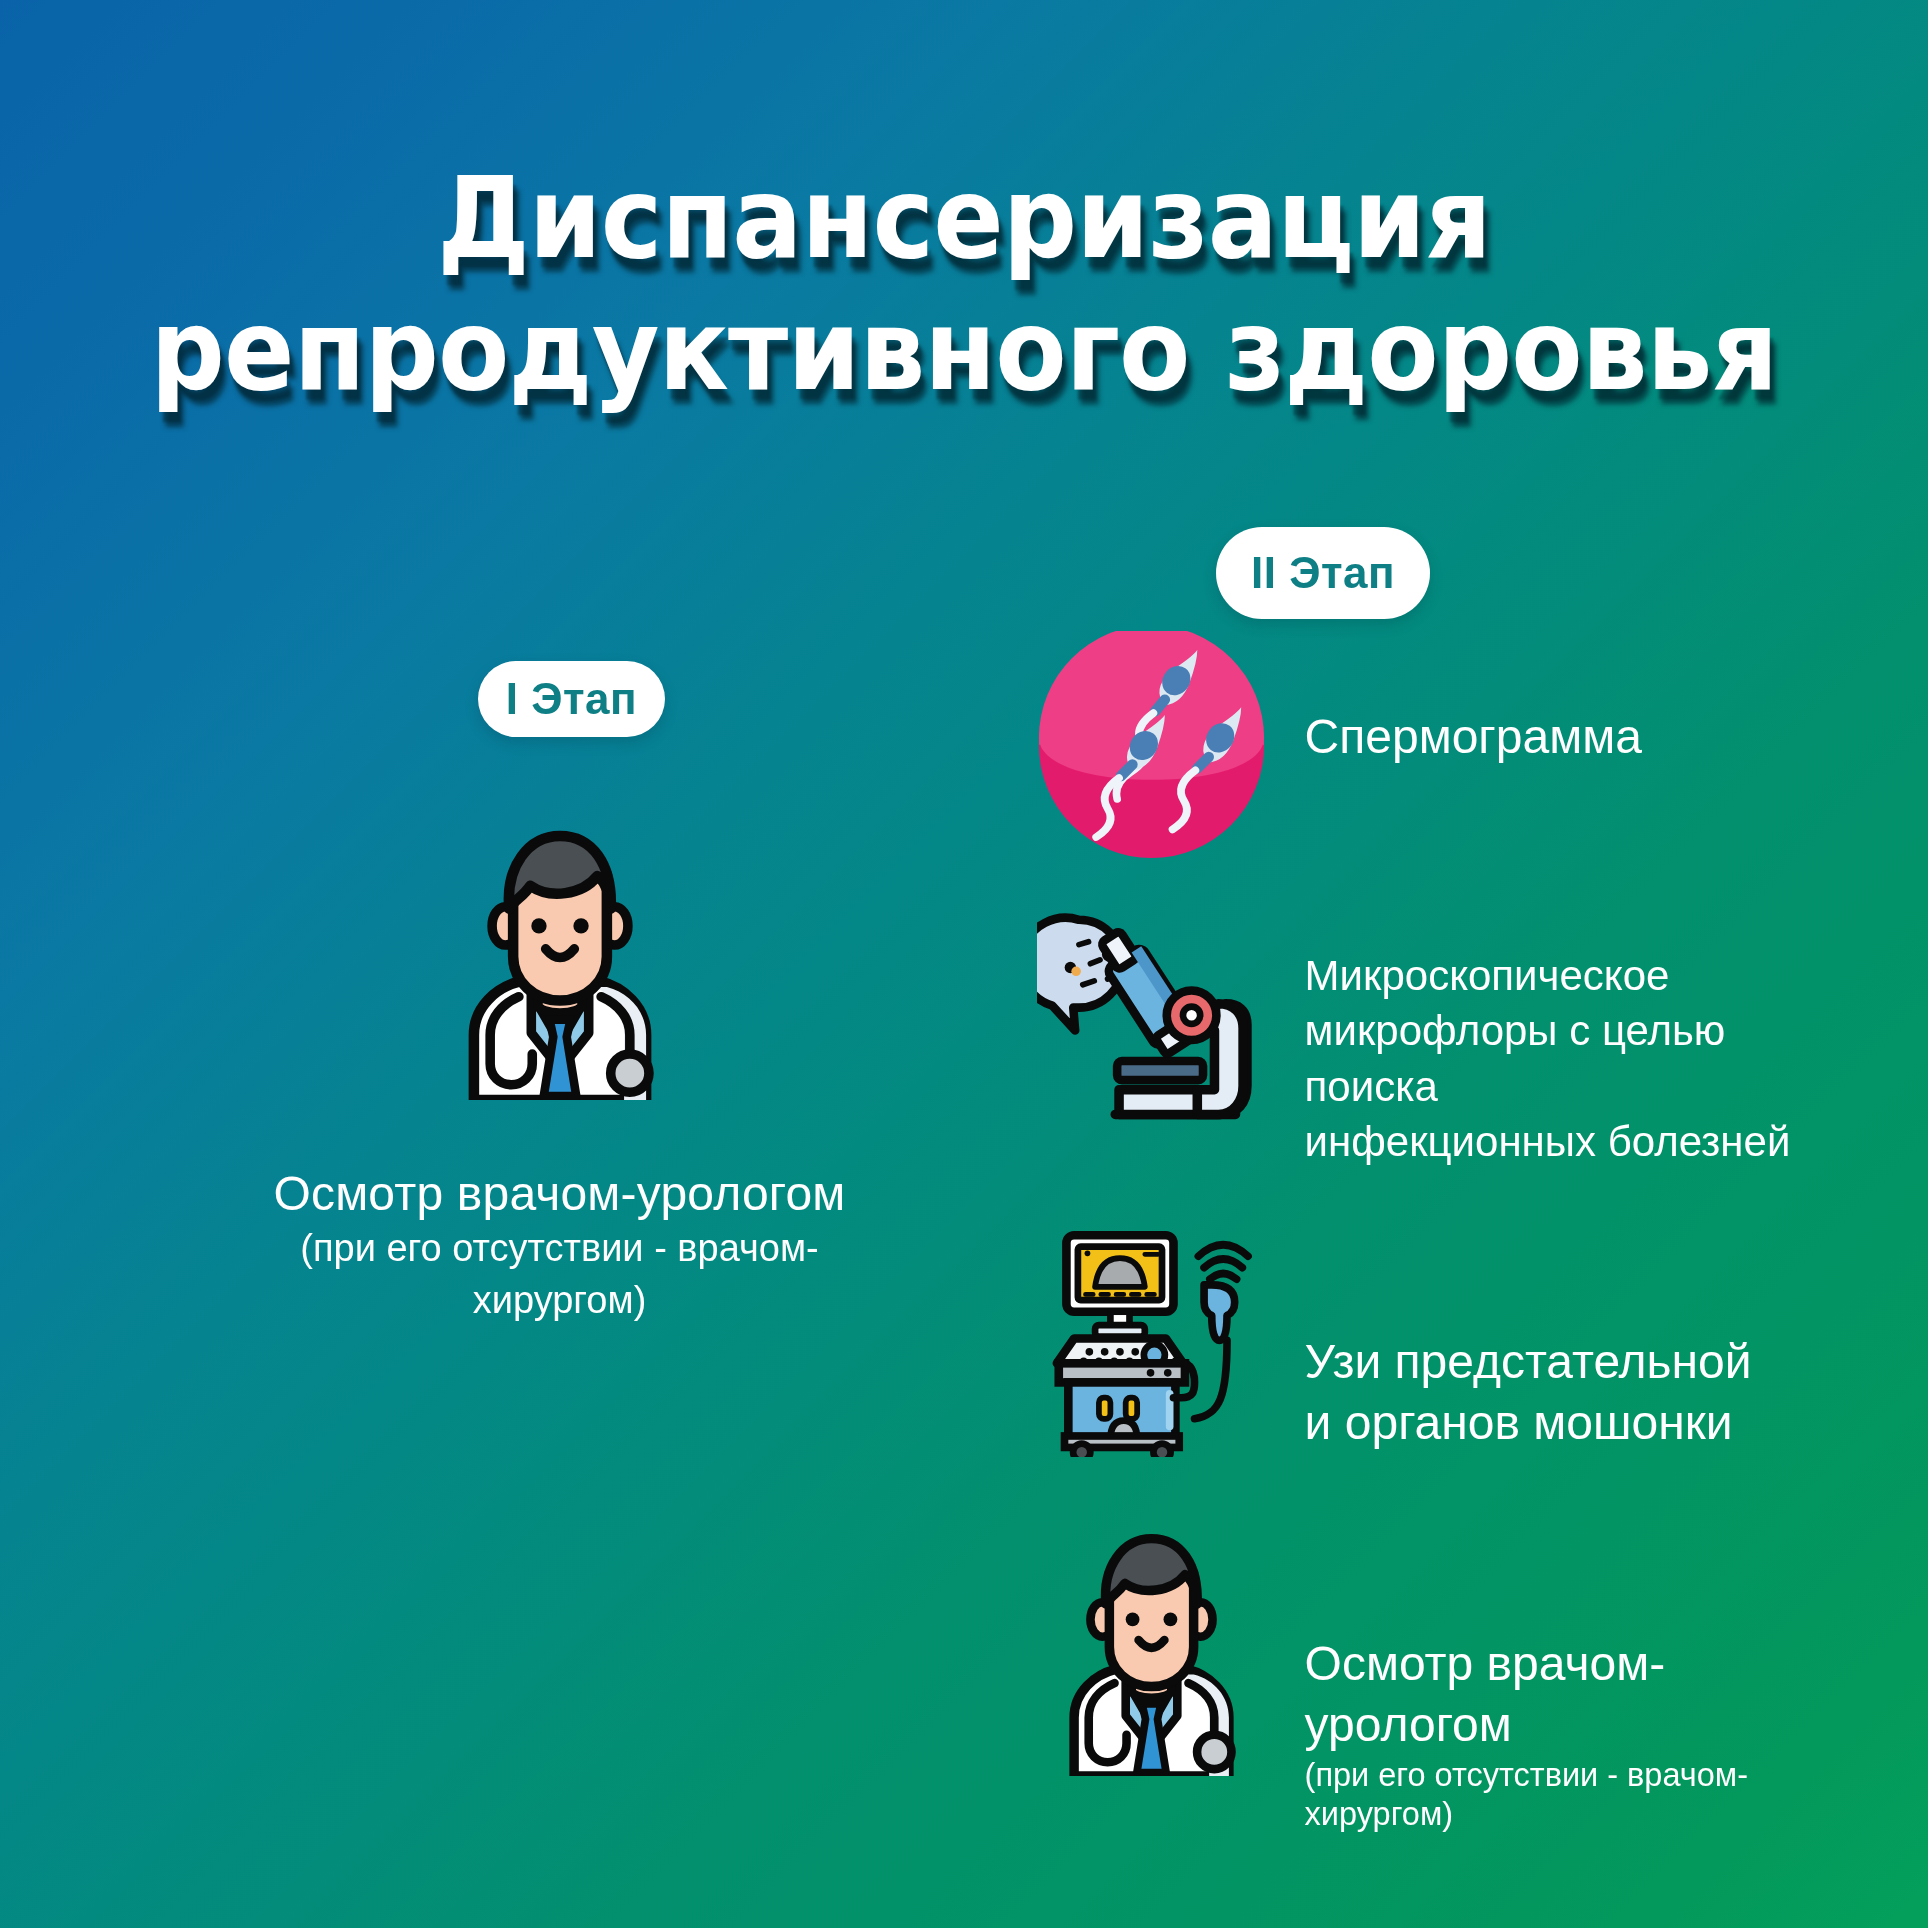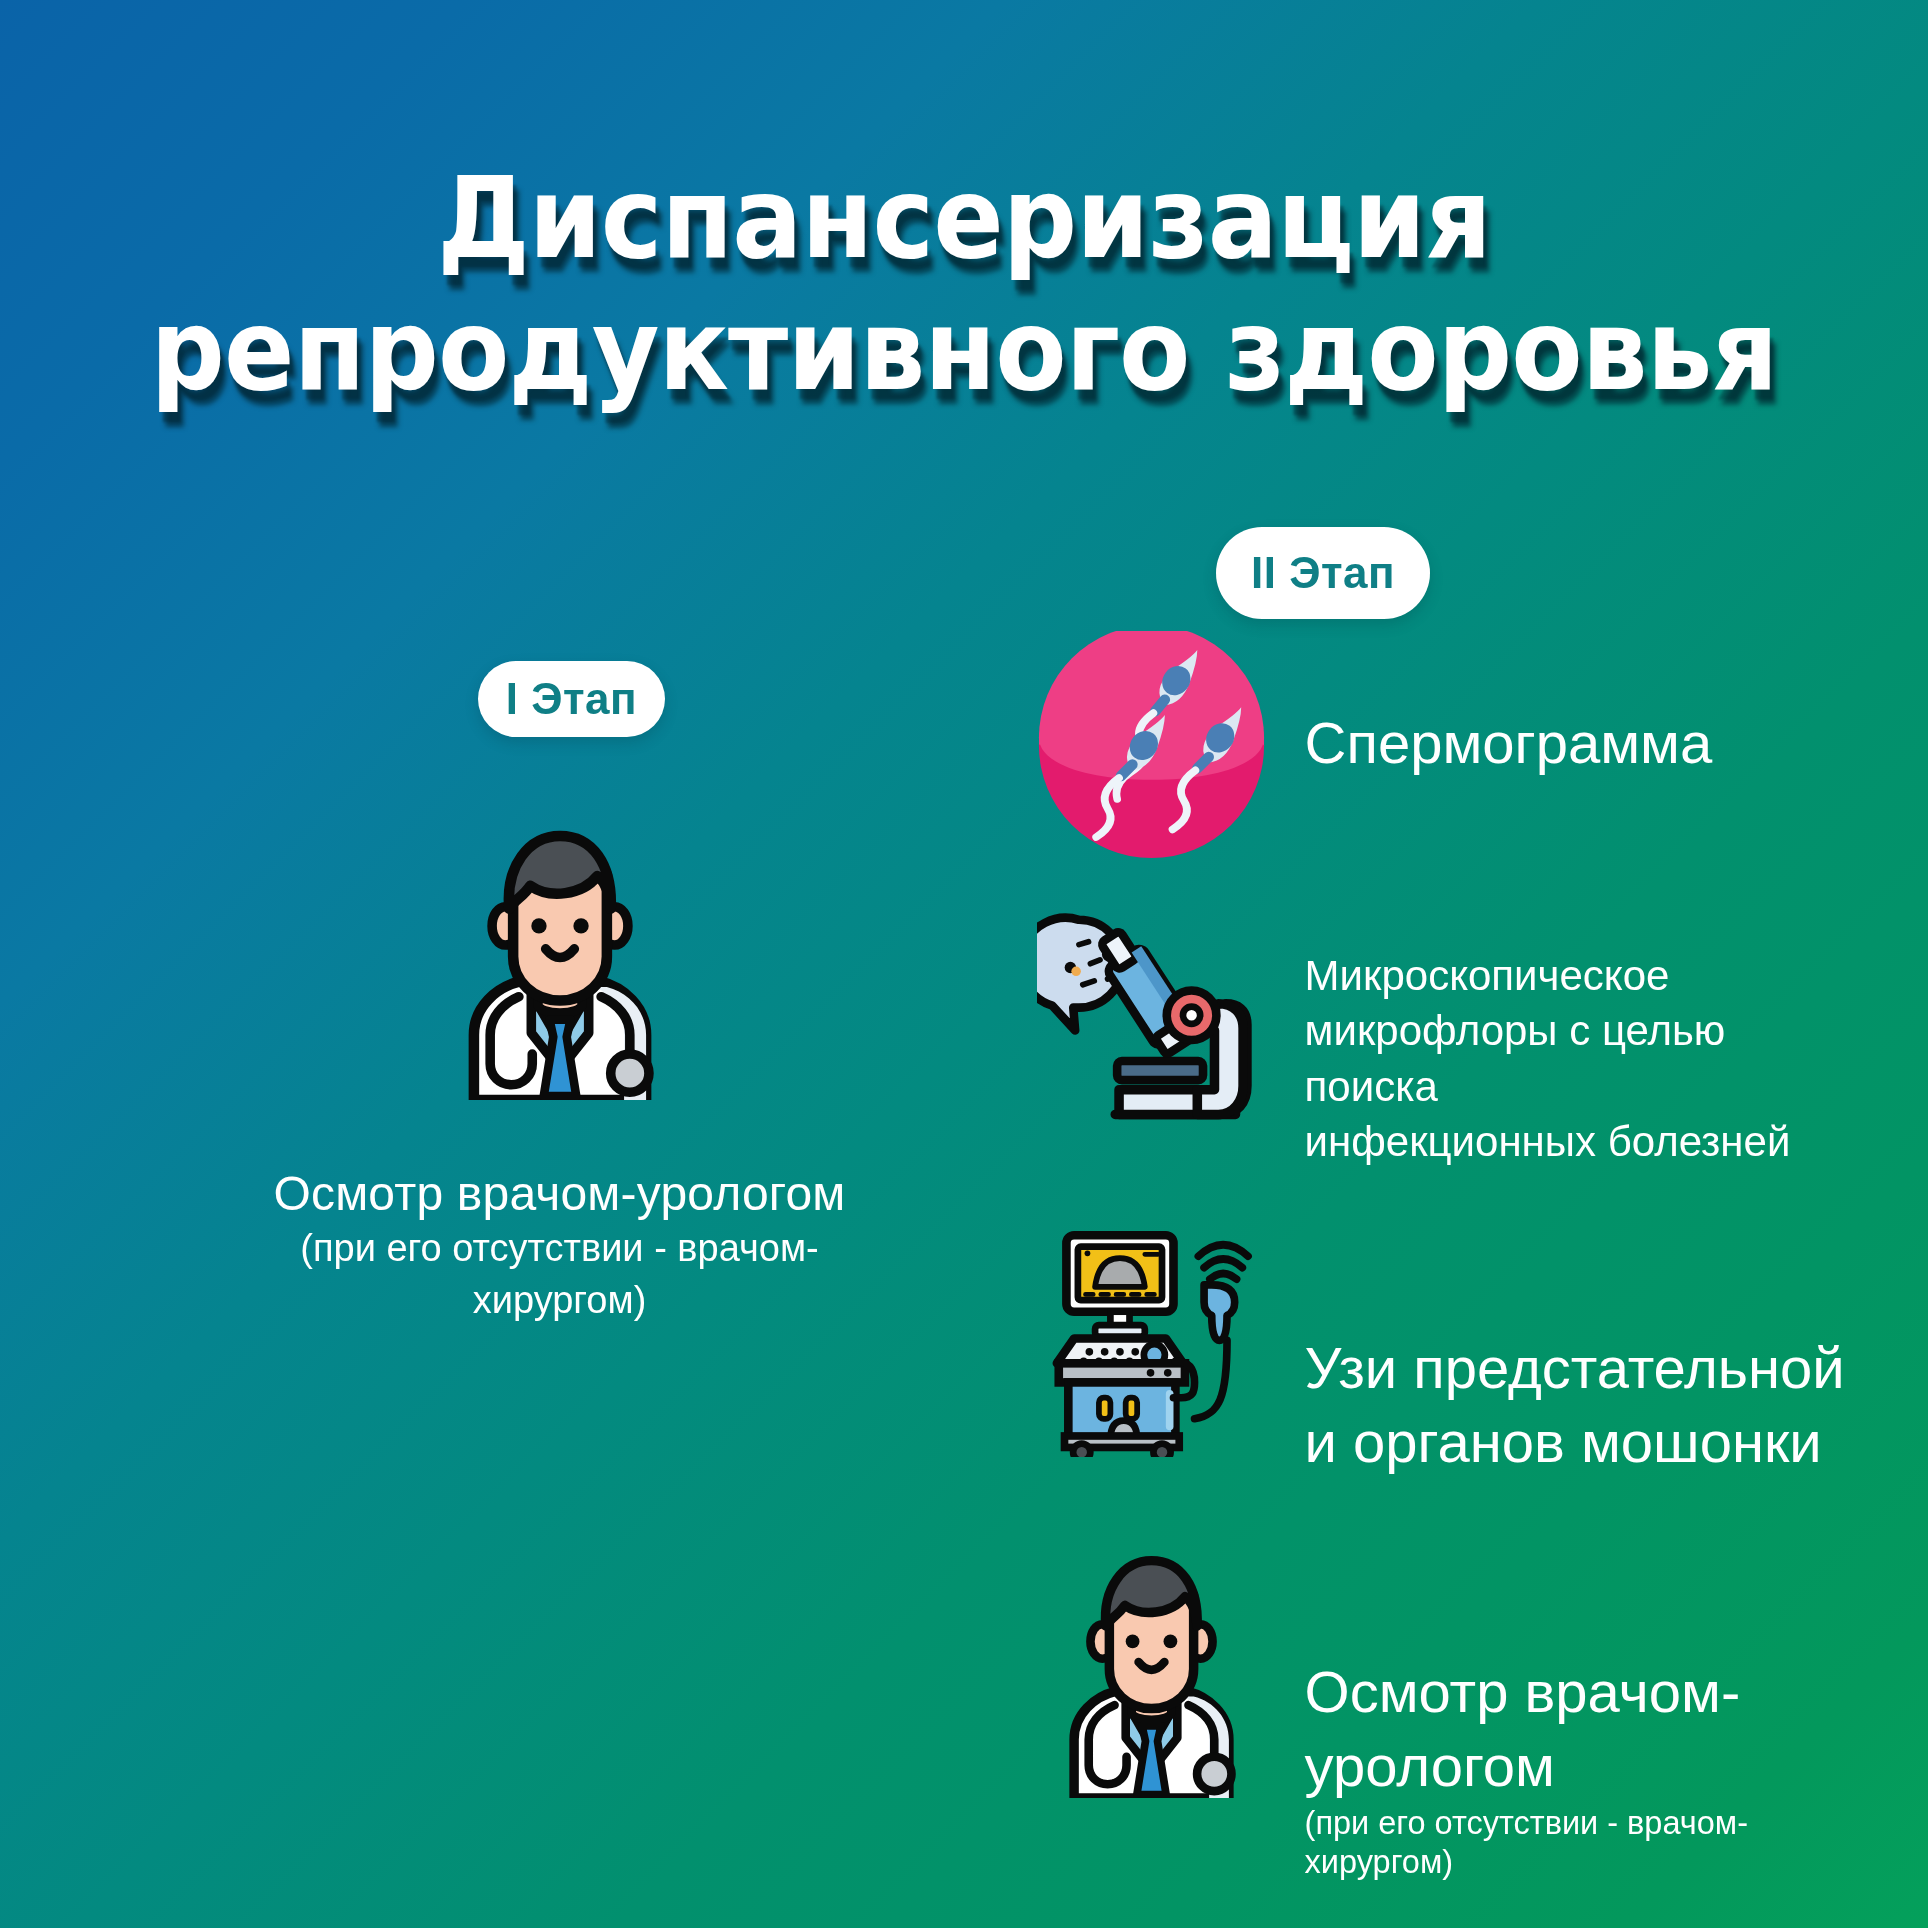--- a/index.html
+++ b/index.html
@@ -121,21 +121,21 @@
   .r-icon {
     flex: 0 0 287px;
     display: flex;
     justify-content: center;
   }
   .r-text {
     color: #ffffff;
     padding-left: 9.6px;
   }
   .r-text .t-main {
-    font-size: 58px;
+    font-size: 48px;
     line-height: 1.28;
     font-weight: 400;
   }
   .r-text .t-small {
     font-size: 42px;
     line-height: 1.32;
     font-weight: 400;
   }
   .r-text .t-sub {
     font-size: 32.5px;

